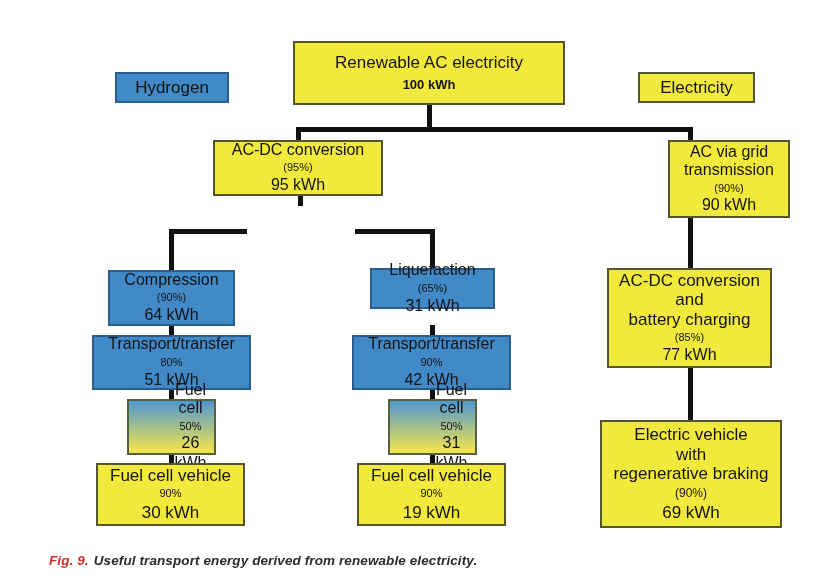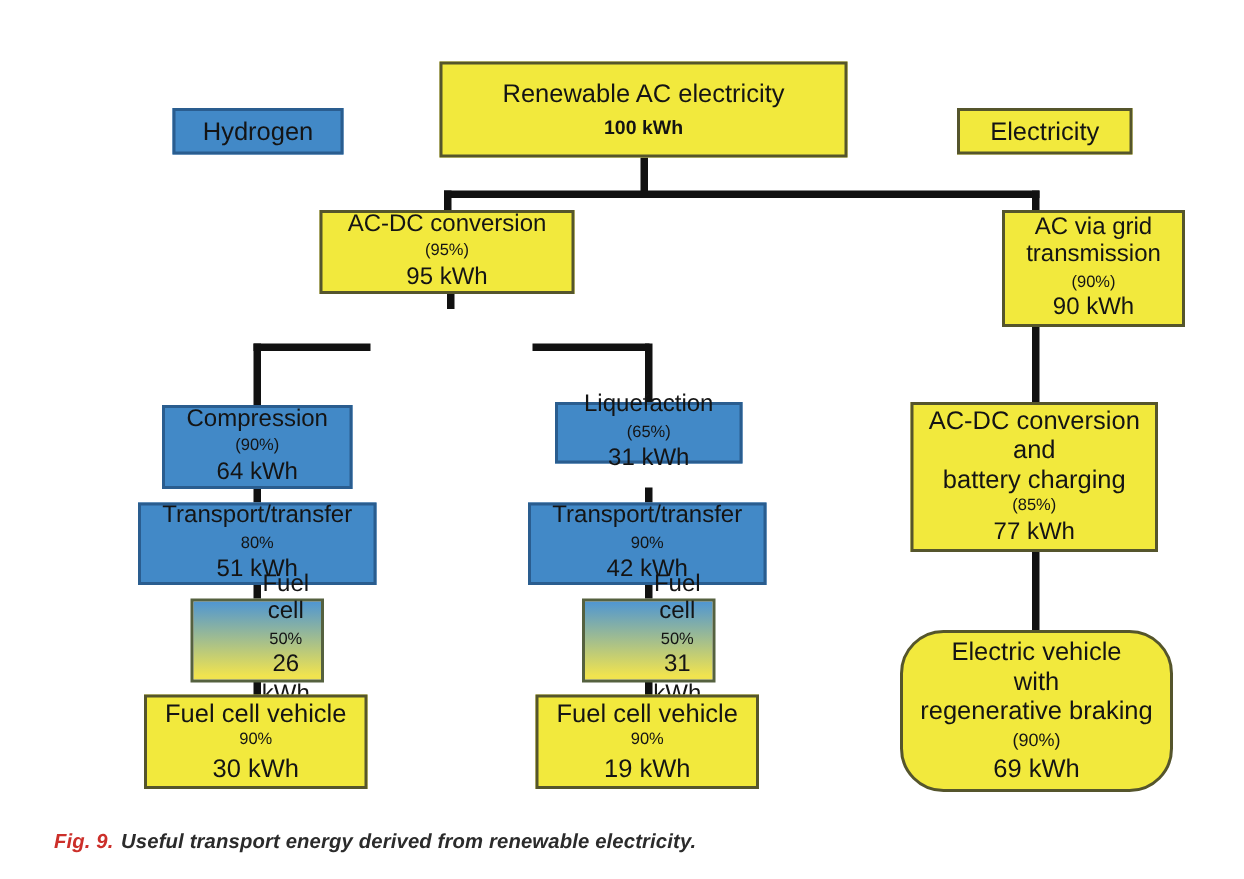--- a/index.html
+++ b/index.html
@@ -47,21 +47,21 @@
   .box-value { font-size: 16px; line-height: 1.25; }
   .box-value.lg { font-size: 17px; margin-top: 1px; }
   .side-label { font-size: 17px; }
   .connector {
     position: absolute;
     background: #111111;
     z-index: 1;
   }
   .caption {
     position: absolute;
-    left: 36px;
+    left: 49px;
     top: 553px;
     font-size: 13.5px;
     font-weight: bold;
     font-style: italic;
     color: #2b2b2b;
     letter-spacing: 0.1px;
   }
   .caption .fig-label { color: #cc2f2a; margin-right: 5px; }
 </style>
 </head>
@@ -162,21 +162,21 @@
   </div>
 
   <div class="node yellow" style="left:607px; top:268px; width:165px; height:100px;">
     <div class="box-title lg">AC-DC conversion
 and
 battery charging</div>
     <div class="box-pct">(85%)</div>
     <div class="box-value">77 kWh</div>
   </div>
 
-  <div class="node yellow" style="left:600px; top:420px; width:182px; height:108px;border-radius:29px;">
+  <div class="node yellow" style="left:600px; top:420px; width:182px; height:108px;">
     <div class="box-title lg">Electric vehicle
 with
 regenerative braking</div>
     <div class="box-pct" style="font-size:12px;">(90%)</div>
     <div class="box-value lg">69 kWh</div>
   </div>
 
   <div class="caption">
     <span class="fig-label">Fig. 9.</span><span>Useful transport energy derived from renewable electricity.</span>
   </div>

